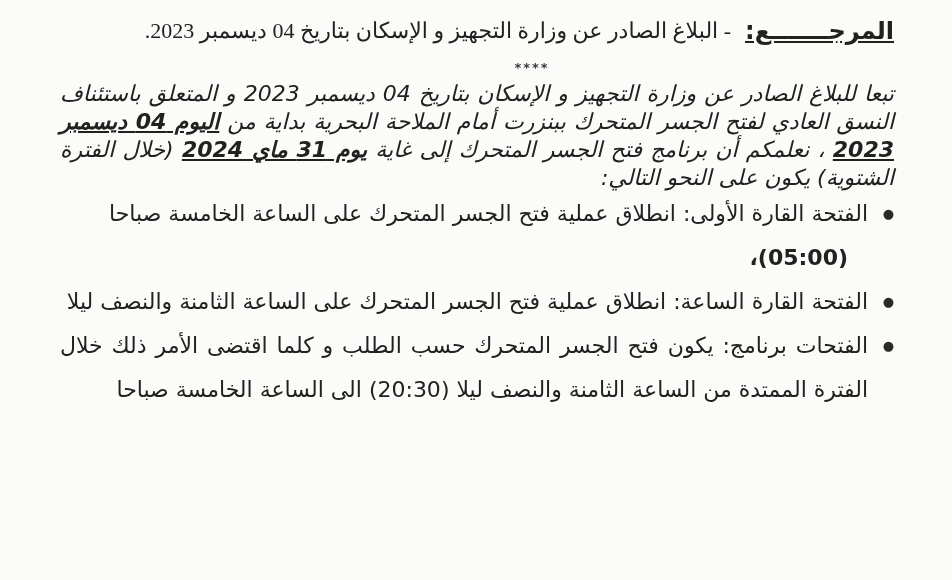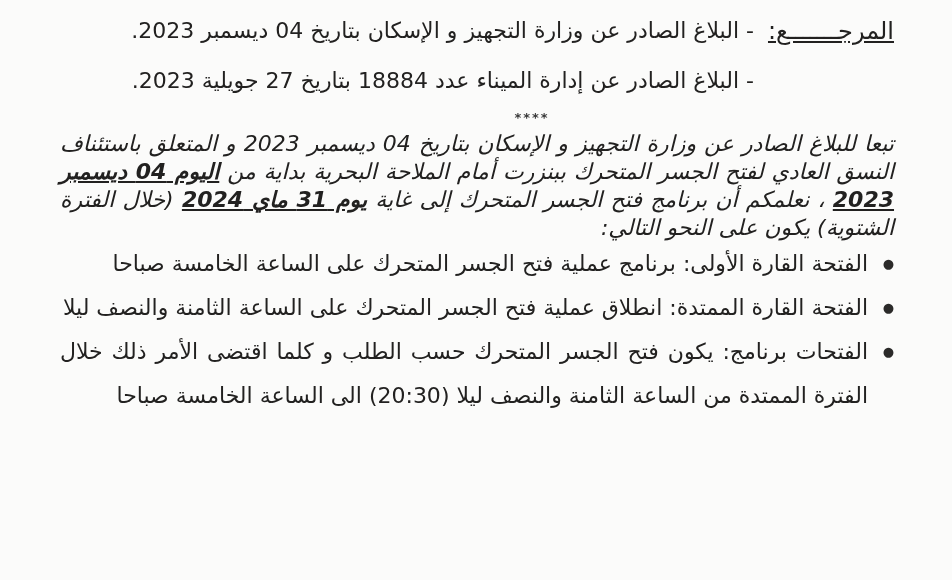--- a/index.html
+++ b/index.html
@@ -15,31 +15,32 @@
     width: 952px; height: 580px;
     padding: 6px 58px 0 60px;
   }
   
   .ref-row {
     display: flex;
     align-items: flex-start;
     gap: 14px;
   }
   .ref-label {
-    font-weight: normal;
+    font-weight: bold;
     font-size: 24px;
     line-height: 50px;
     text-decoration: underline;
     white-space: nowrap;
   }
   .ref-items { flex: 1; }
   .ref-line {
     font-size: 22px;
     line-height: 50px;
     white-space: nowrap;
+    font-family: Liberation Serif, serif;
   }
   
   .separator {
     height: 24px;
     line-height: 24px;
     text-align: center;
     font-size: 13px;
     font-weight: bold;
     letter-spacing: 2px;
     color: #3a3a3a;
@@ -88,48 +89,48 @@
 </style>
 </head>
 <body>
 
 <div class="page">
 
   <div class="ref-row">
     <span class="ref-label">المرجـــــــع:</span>
     <div class="ref-items">
       <div class="ref-line">- البلاغ الصادر عن وزارة التجهيز و الإسكان بتاريخ 04 ديسمبر 2023.</div>
-      <div class="ref-line">- البلاغ الصادر عن إدارة الميناء عدد 18884  بتاريخ 27 جويلية 2023.</div>
     </div>
   </div>
 
   <div class="separator">****</div>
 
   <p class="intro">
     <span>تبعا للبلاغ الصادر عن وزارة التجهيز و الإسكان بتاريخ 04 ديسمبر 2023  و المتعلق باستئناف النسق العادي لفتح الجسر المتحرك ببنزرت أمام الملاحة البحرية بداية من</span>
     <span class="hl-bold-underline">اليوم 04 ديسمبر 2023</span>
     <span>، نعلمكم أن برنامج فتح الجسر المتحرك  إلى غاية</span>
     <span class="hl-bold-underline">يوم 31 ماي 2024</span>
     <span>(خلال الفترة الشتوية) يكون على النحو التالي:</span>
   </p>
 
   <div class="schedule">
 
     <div class="bullet">
       <span class="marker">●</span>
       <span class="content">
         <span class="bullet-title">الفتحة القارة الأولى:</span>
-        <span>برنامج عملية فتح الجسر المتحرك على الساعة الخامسة صباحا</span>
+        <span>انطلاق عملية فتح الجسر المتحرك على الساعة الخامسة صباحا</span>
       </span>
     </div>
+    <div class="time-line">(05:00)،</div>
 
     <div class="bullet">
       <span class="marker">●</span>
       <span class="content">
-        <span class="bullet-title">الفتحة القارة الممتدة:</span>
+        <span class="bullet-title">الفتحة القارة الساعة:</span>
         <span>انطلاق عملية فتح الجسر المتحرك على الساعة الثامنة والنصف ليلا</span>
       </span>
     </div>
 
     <div class="bullet">
       <span class="marker">●</span>
       <span class="content">
         <span class="bullet-title">الفتحات برنامج:</span>
         <span>يكون فتح الجسر المتحرك حسب الطلب و كلما اقتضى الأمر ذلك خلال الفترة الممتدة من الساعة الثامنة والنصف ليلا (20:30) الى الساعة الخامسة صباحا</span>
       </span>

